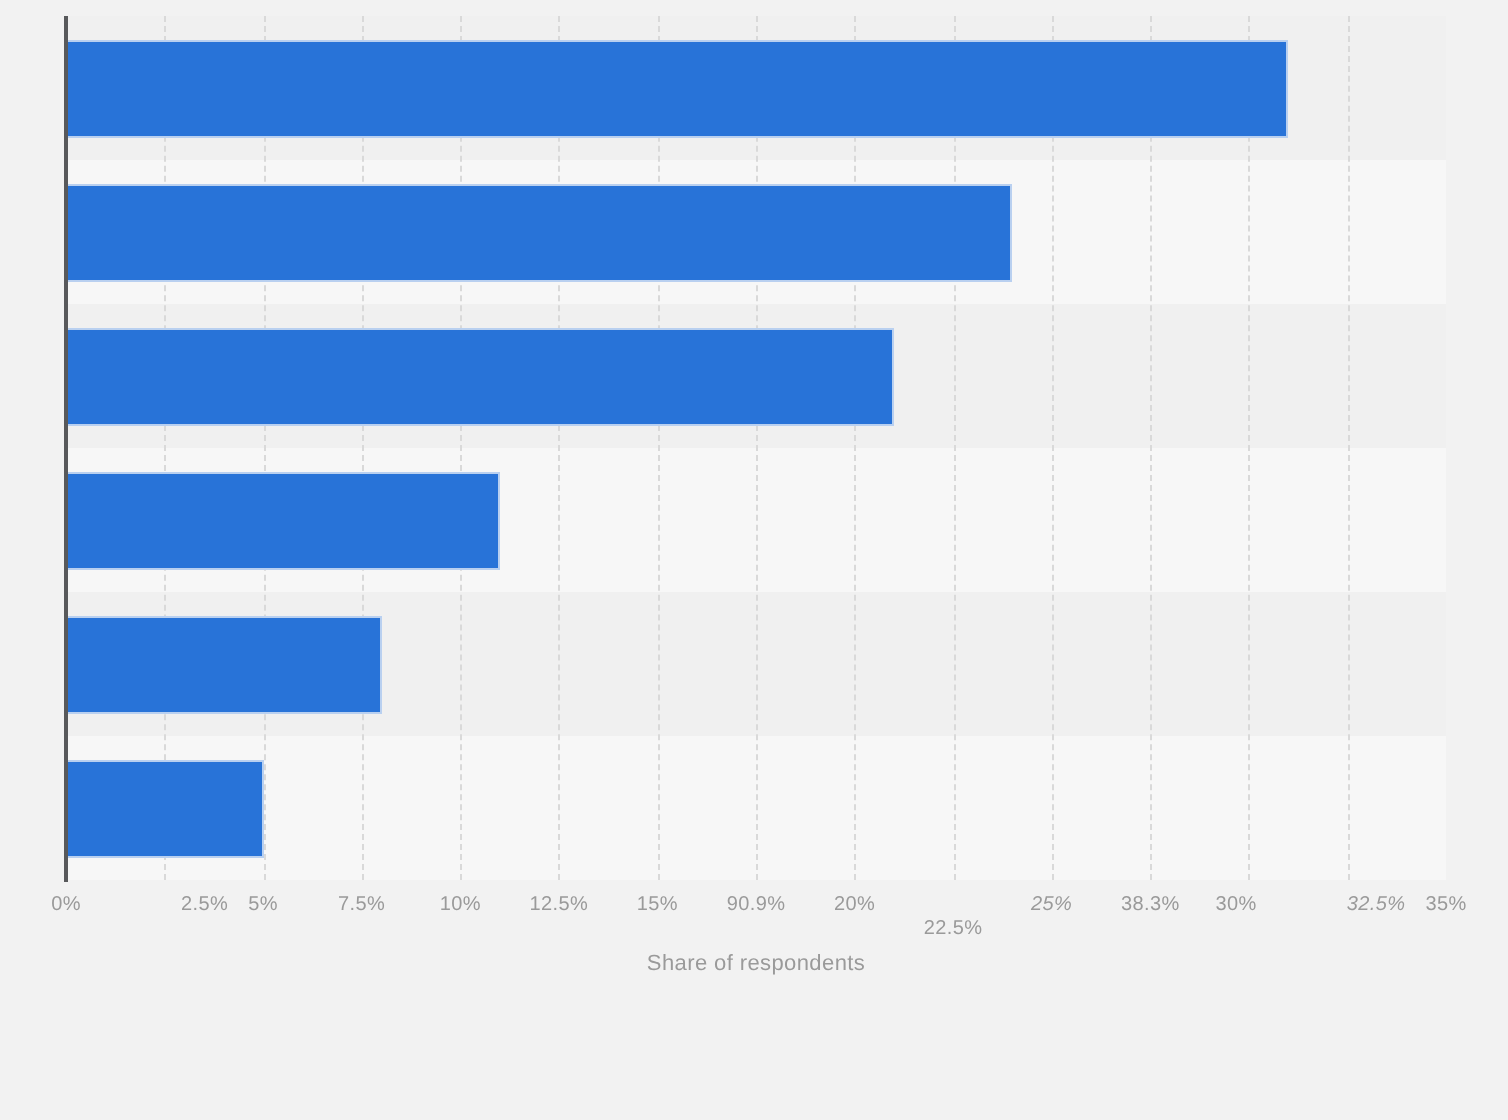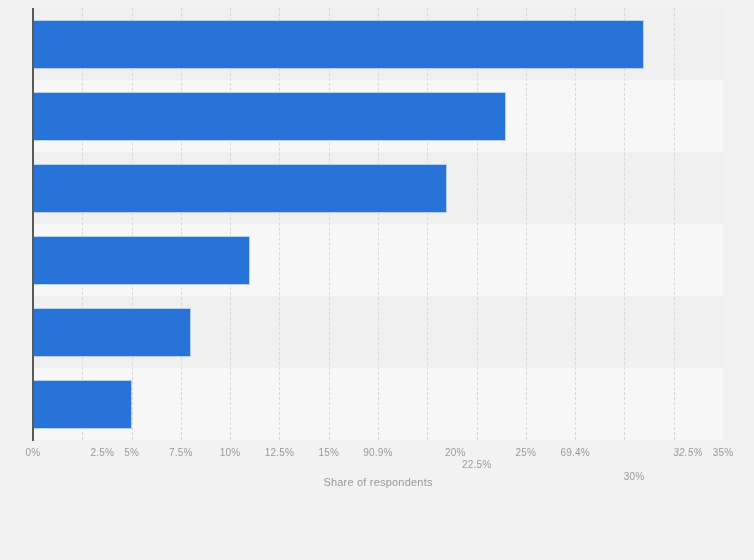--- a/index.html
+++ b/index.html
@@ -137,25 +137,25 @@
 
   <div id="x-tick-labels">
       <div class="tick-label" style="left: 33px;">0%</div>
       <div class="tick-label" style="left: 82.2857px; margin-left: 20px;">2.5%</div>
       <div class="tick-label" style="left: 131.571px;">5%</div>
       <div class="tick-label" style="left: 180.857px;">7.5%</div>
       <div class="tick-label" style="left: 230.143px;">10%</div>
       <div class="tick-label" style="left: 279.429px; text-align: right;">12.5%</div>
       <div class="tick-label" style="left: 328.714px;">15%</div>
       <div class="tick-label" style="left: 378px;">90.9%</div>
-      <div class="tick-label" style="left: 427.286px; margin-left: 28px;">20%</div>
+      <div class="tick-label" style="left: 427.286px;">20%</div>
       <div class="tick-label" style="left: 476.571px; margin-top: 12px;">22.5%</div>
-      <div class="tick-label" style="left: 525.857px;">25%</div>
-      <div class="tick-label" style="left: 575.143px;">69.4%</div>
-      <div class="tick-label" style="left: 634px; margin-top: 24px;">30%</div>
+      <div class="tick-label" style="left: 525.857px; font-style: italic;">25%</div>
+      <div class="tick-label" style="left: 575.143px;">38.3%</div>
+      <div class="tick-label" style="left: 618px;">30%</div>
       <div class="tick-label" style="left: 688px; font-style: italic;">32.5%</div>
       <div class="tick-label" style="left: 723px;">35%</div>
     </div>
 
   <div id="x-axis-title">
     <span id="x-axis-title-inner">Share of respondents</span>
   </div>
 
 </div>
 

